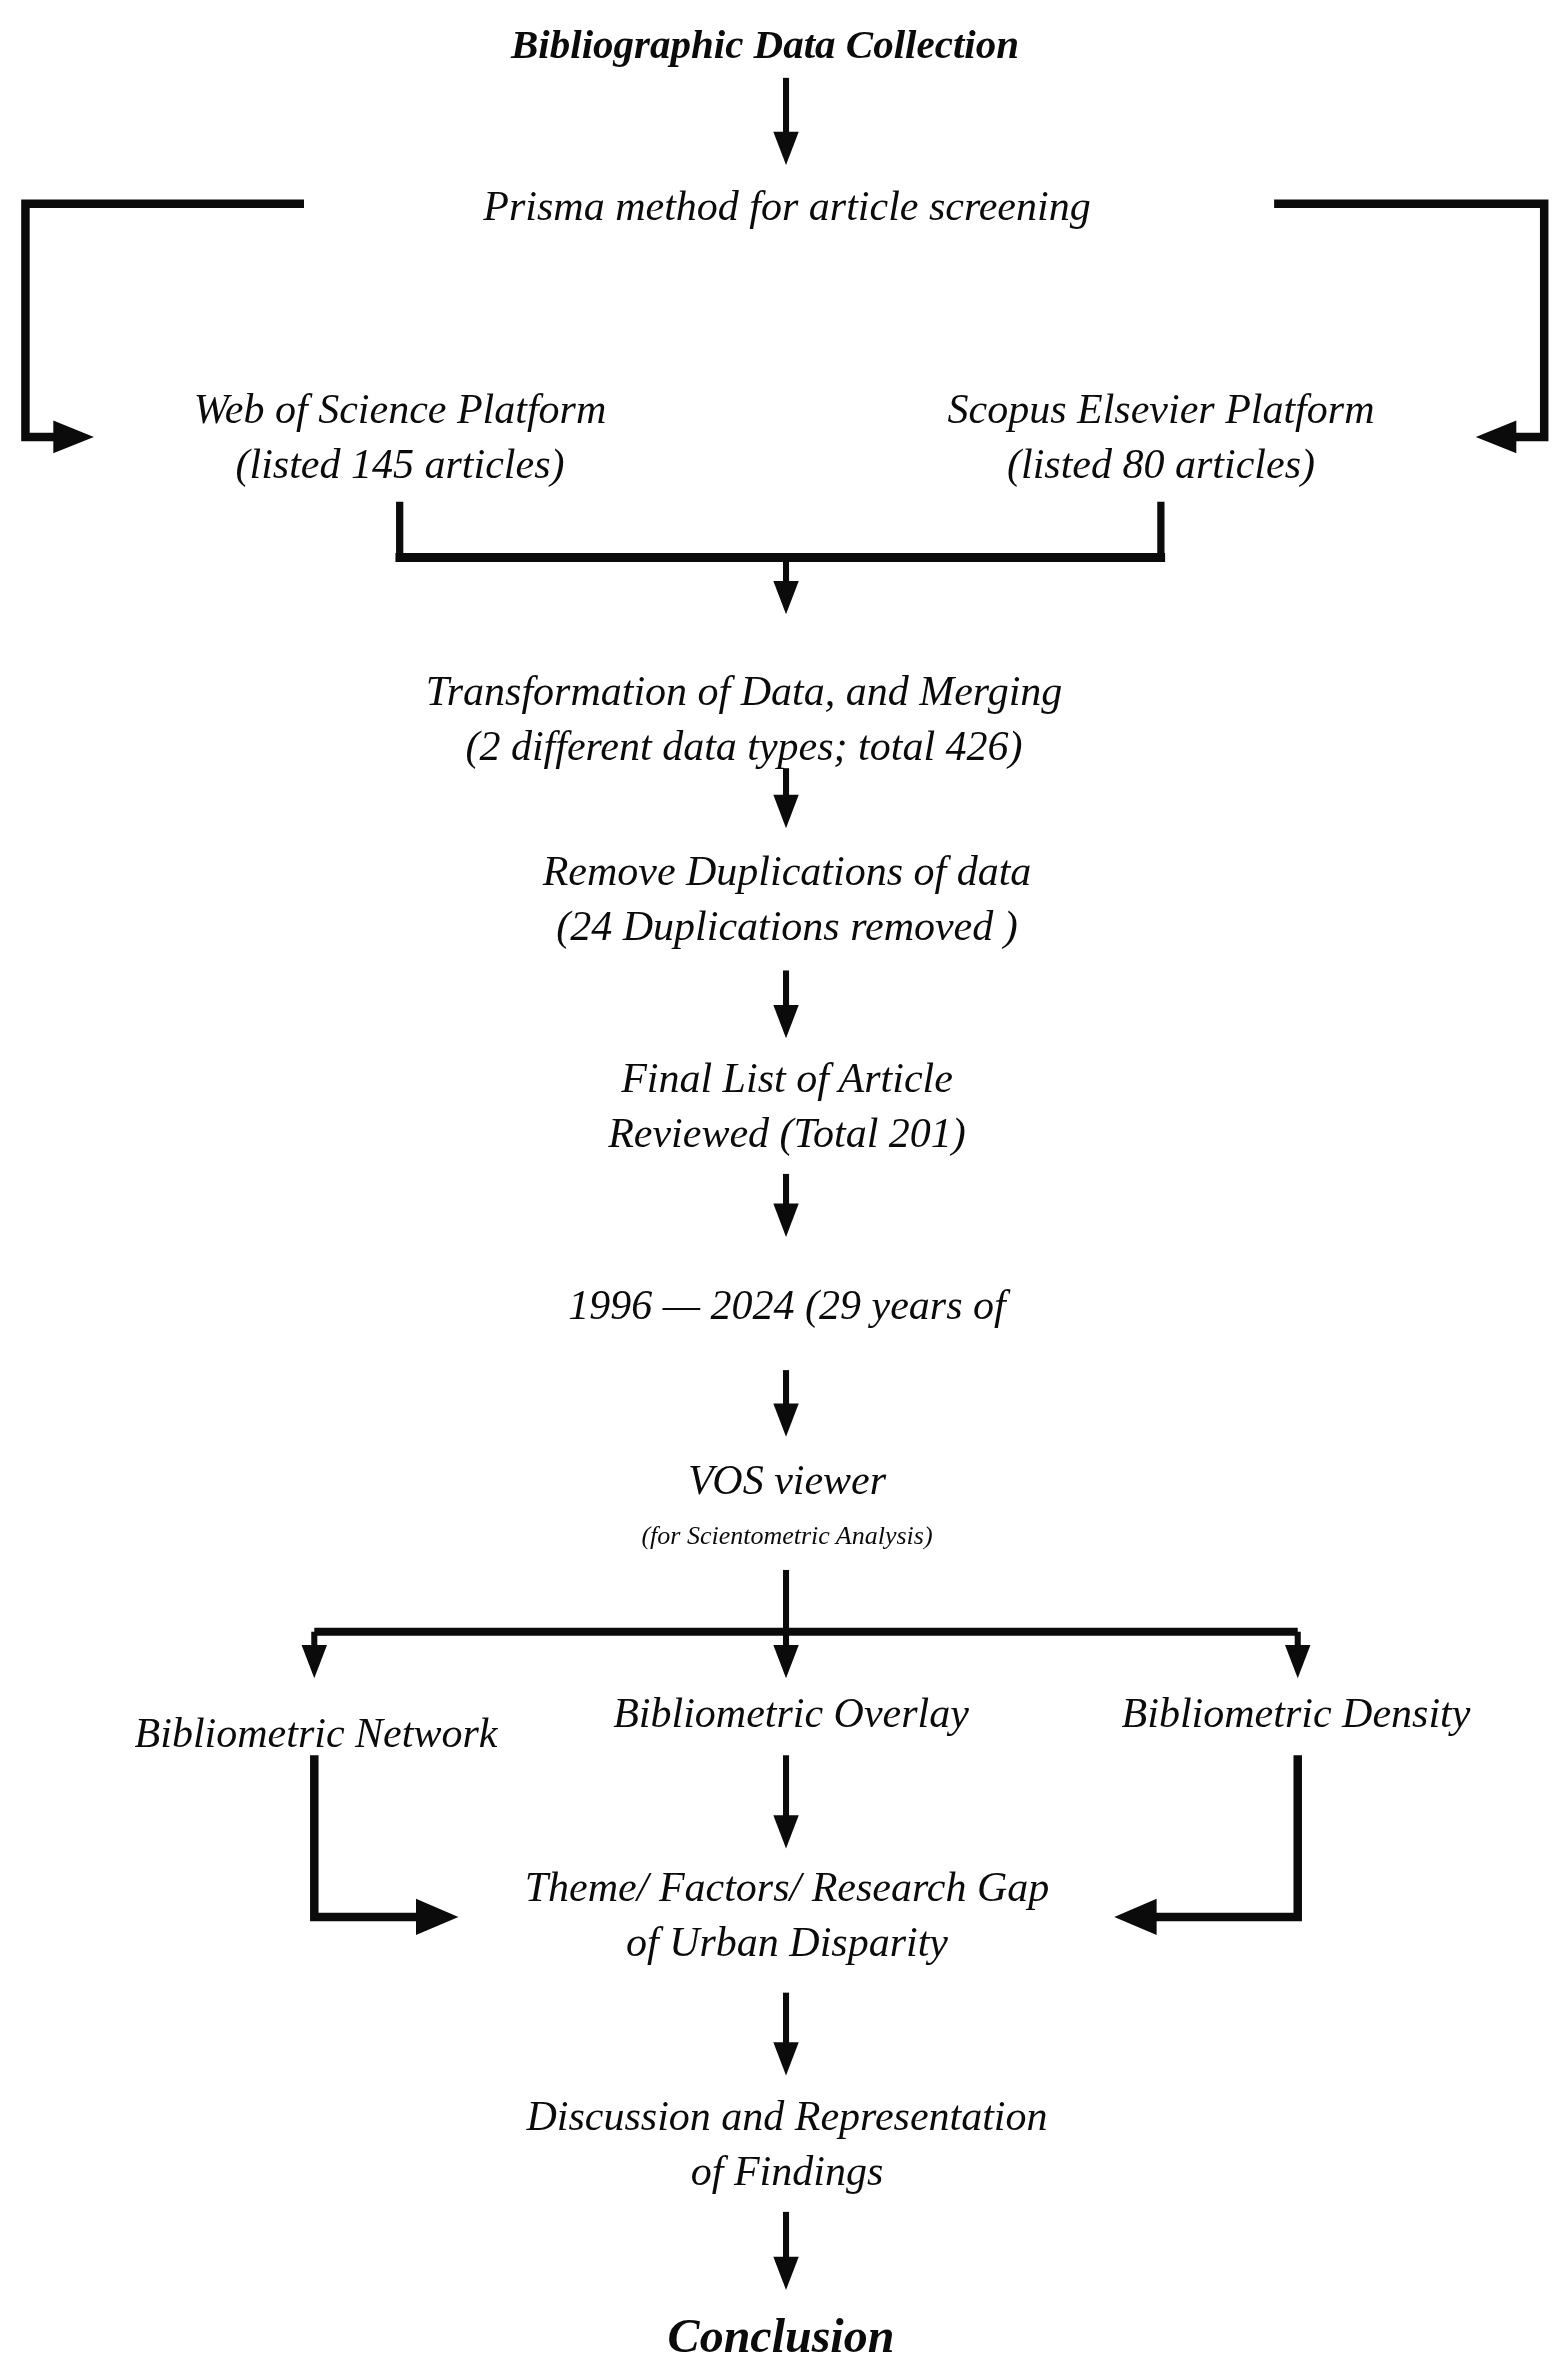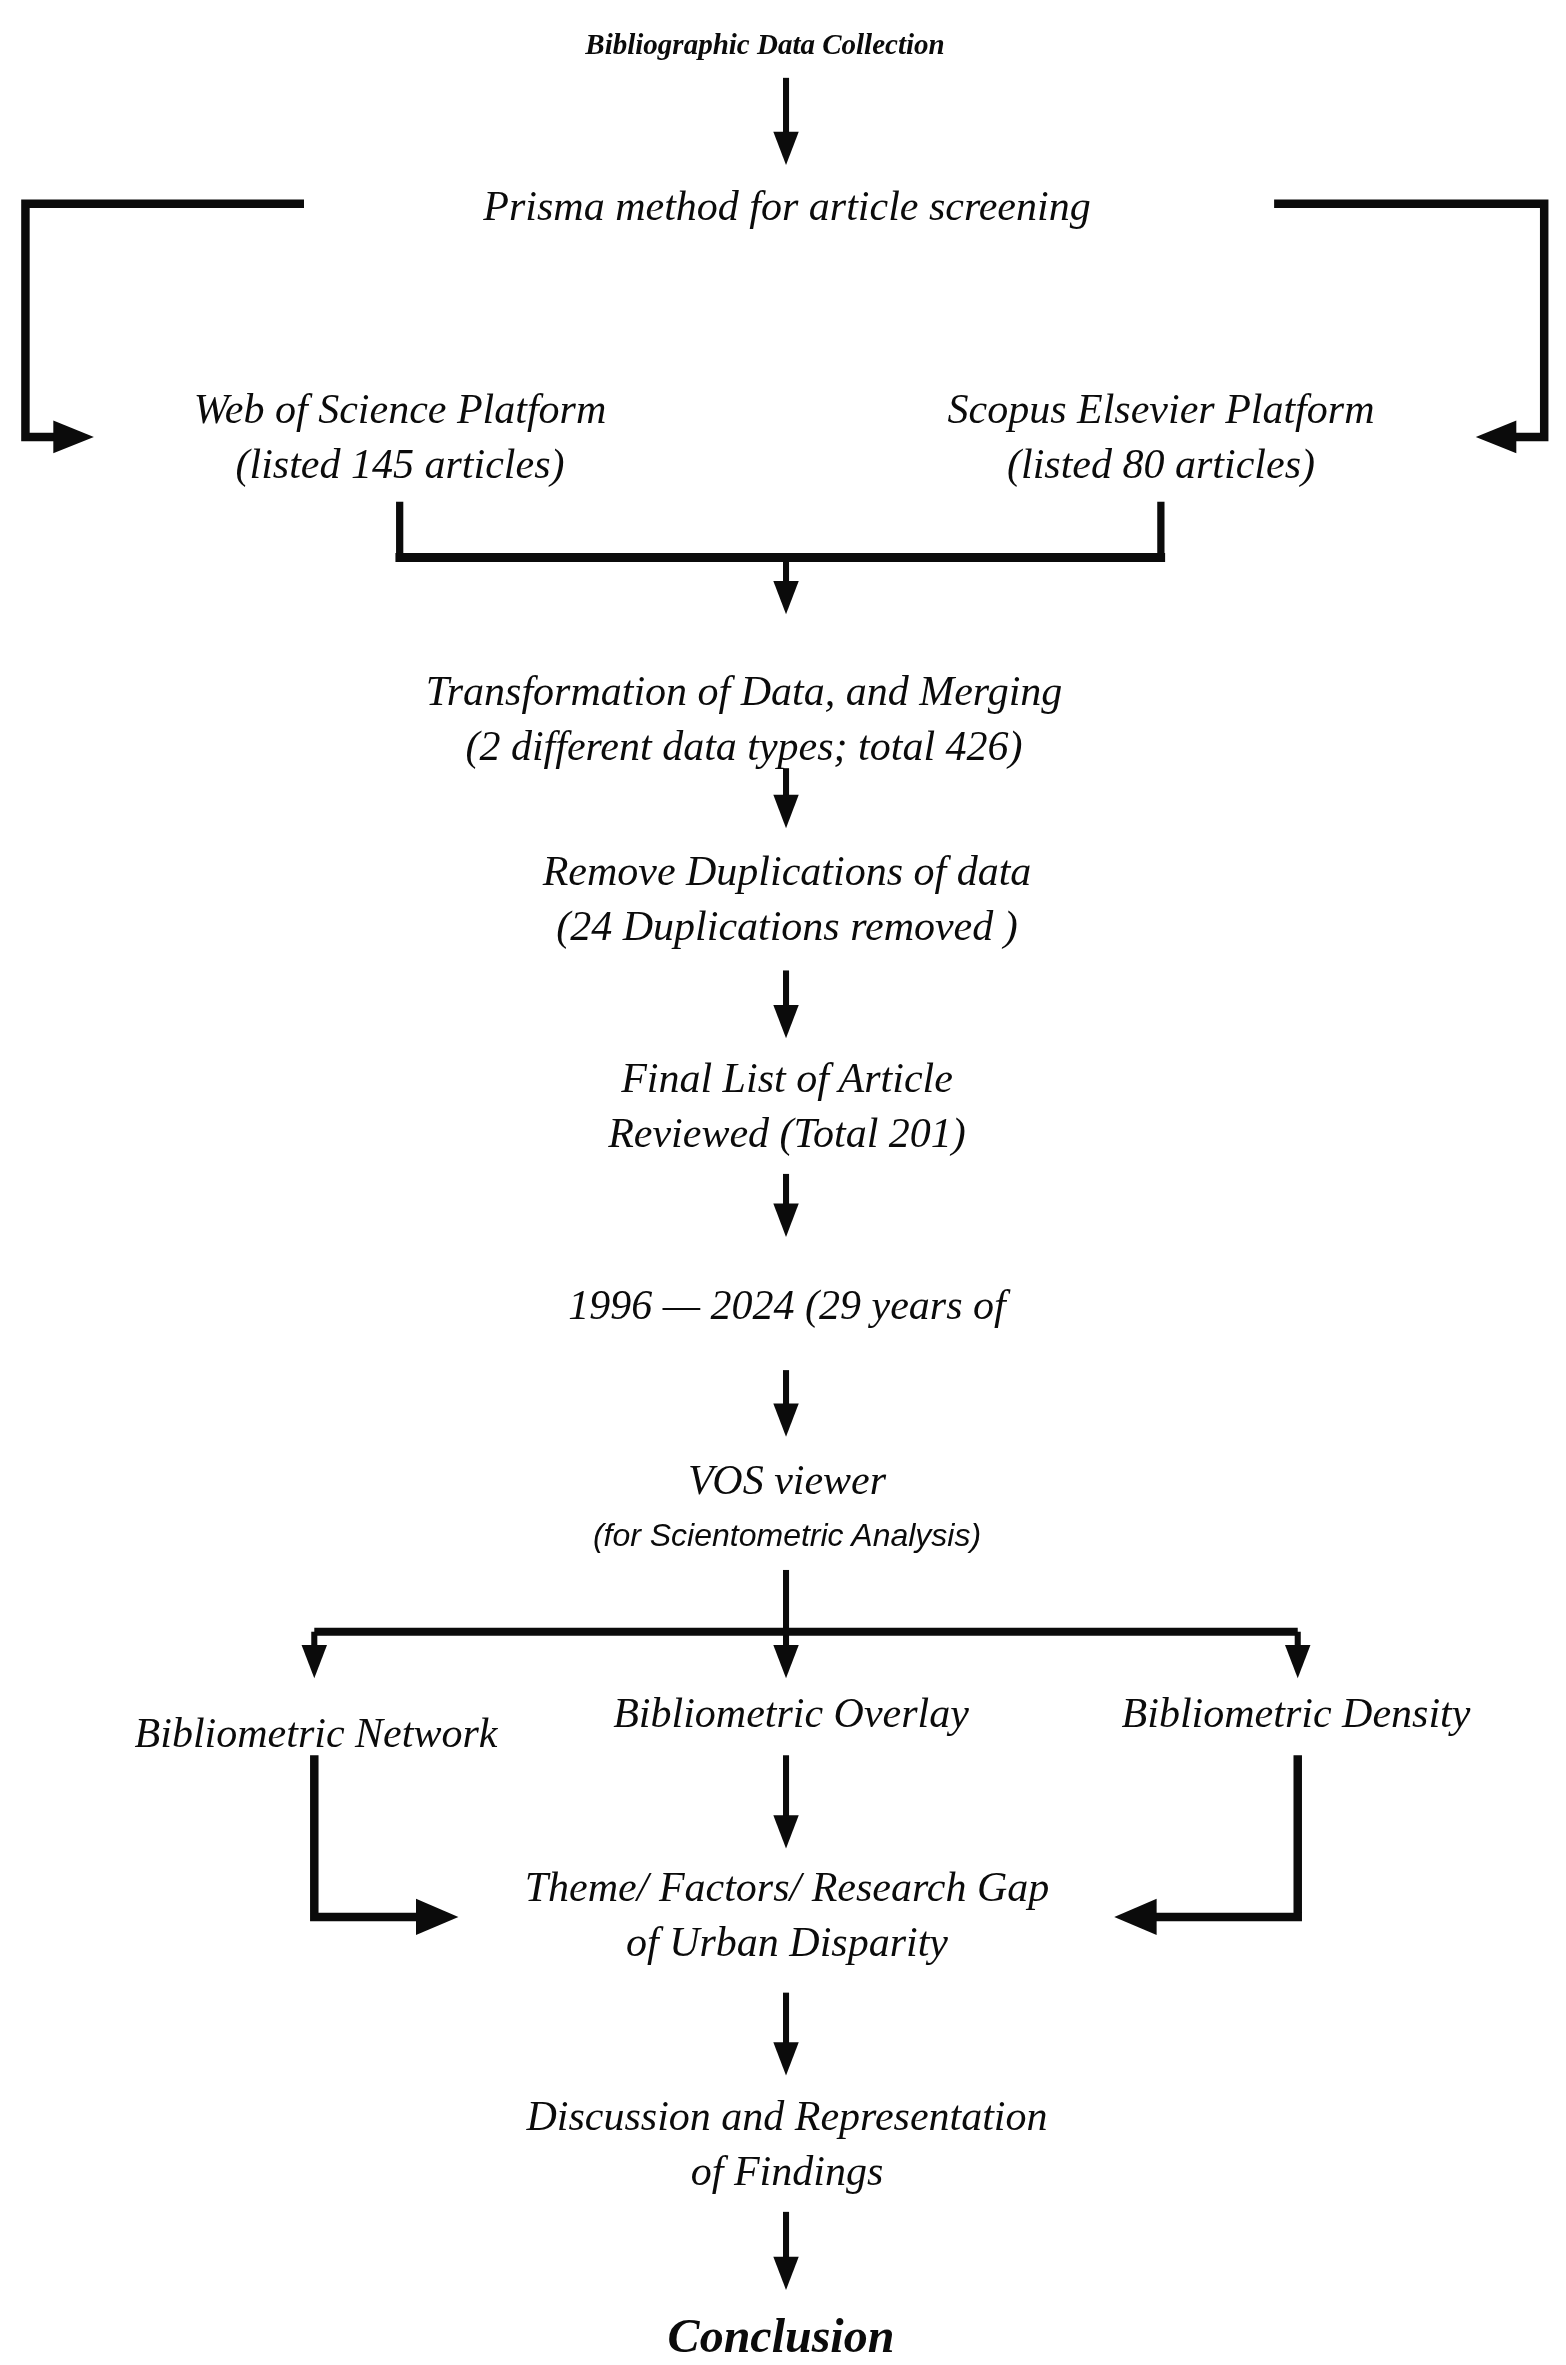--- a/index.html
+++ b/index.html
@@ -28,30 +28,30 @@
     text-align: center;
     white-space: nowrap;
     color: #0b0b0b;
     font-style: italic;
     font-size: 42px;
     line-height: 55px;
     font-family: "Liberation Serif", serif;
   }
   .node .ln { display: block; }
   .title-node {
-    font-size: 29px;
+    font-size: 41px;
     font-weight: bold;
   }
   .conclusion-node {
     font-size: 48px;
     font-weight: bold;
   }
   .sans-line {
-    font-family: Liberation Sans, sans-serif;
-    font-size: 32px;
+    font-family: Liberation Serif, serif;
+    font-size: 26px;
   }
 </style>
 </head>
 <body>
 
 <div class="canvas">
 
   <svg class="connectors" viewBox="0 0 2586 3906" xmlns="http://www.w3.org/2000/svg">
     <g stroke="#0b0b0b" fill="none">
 

